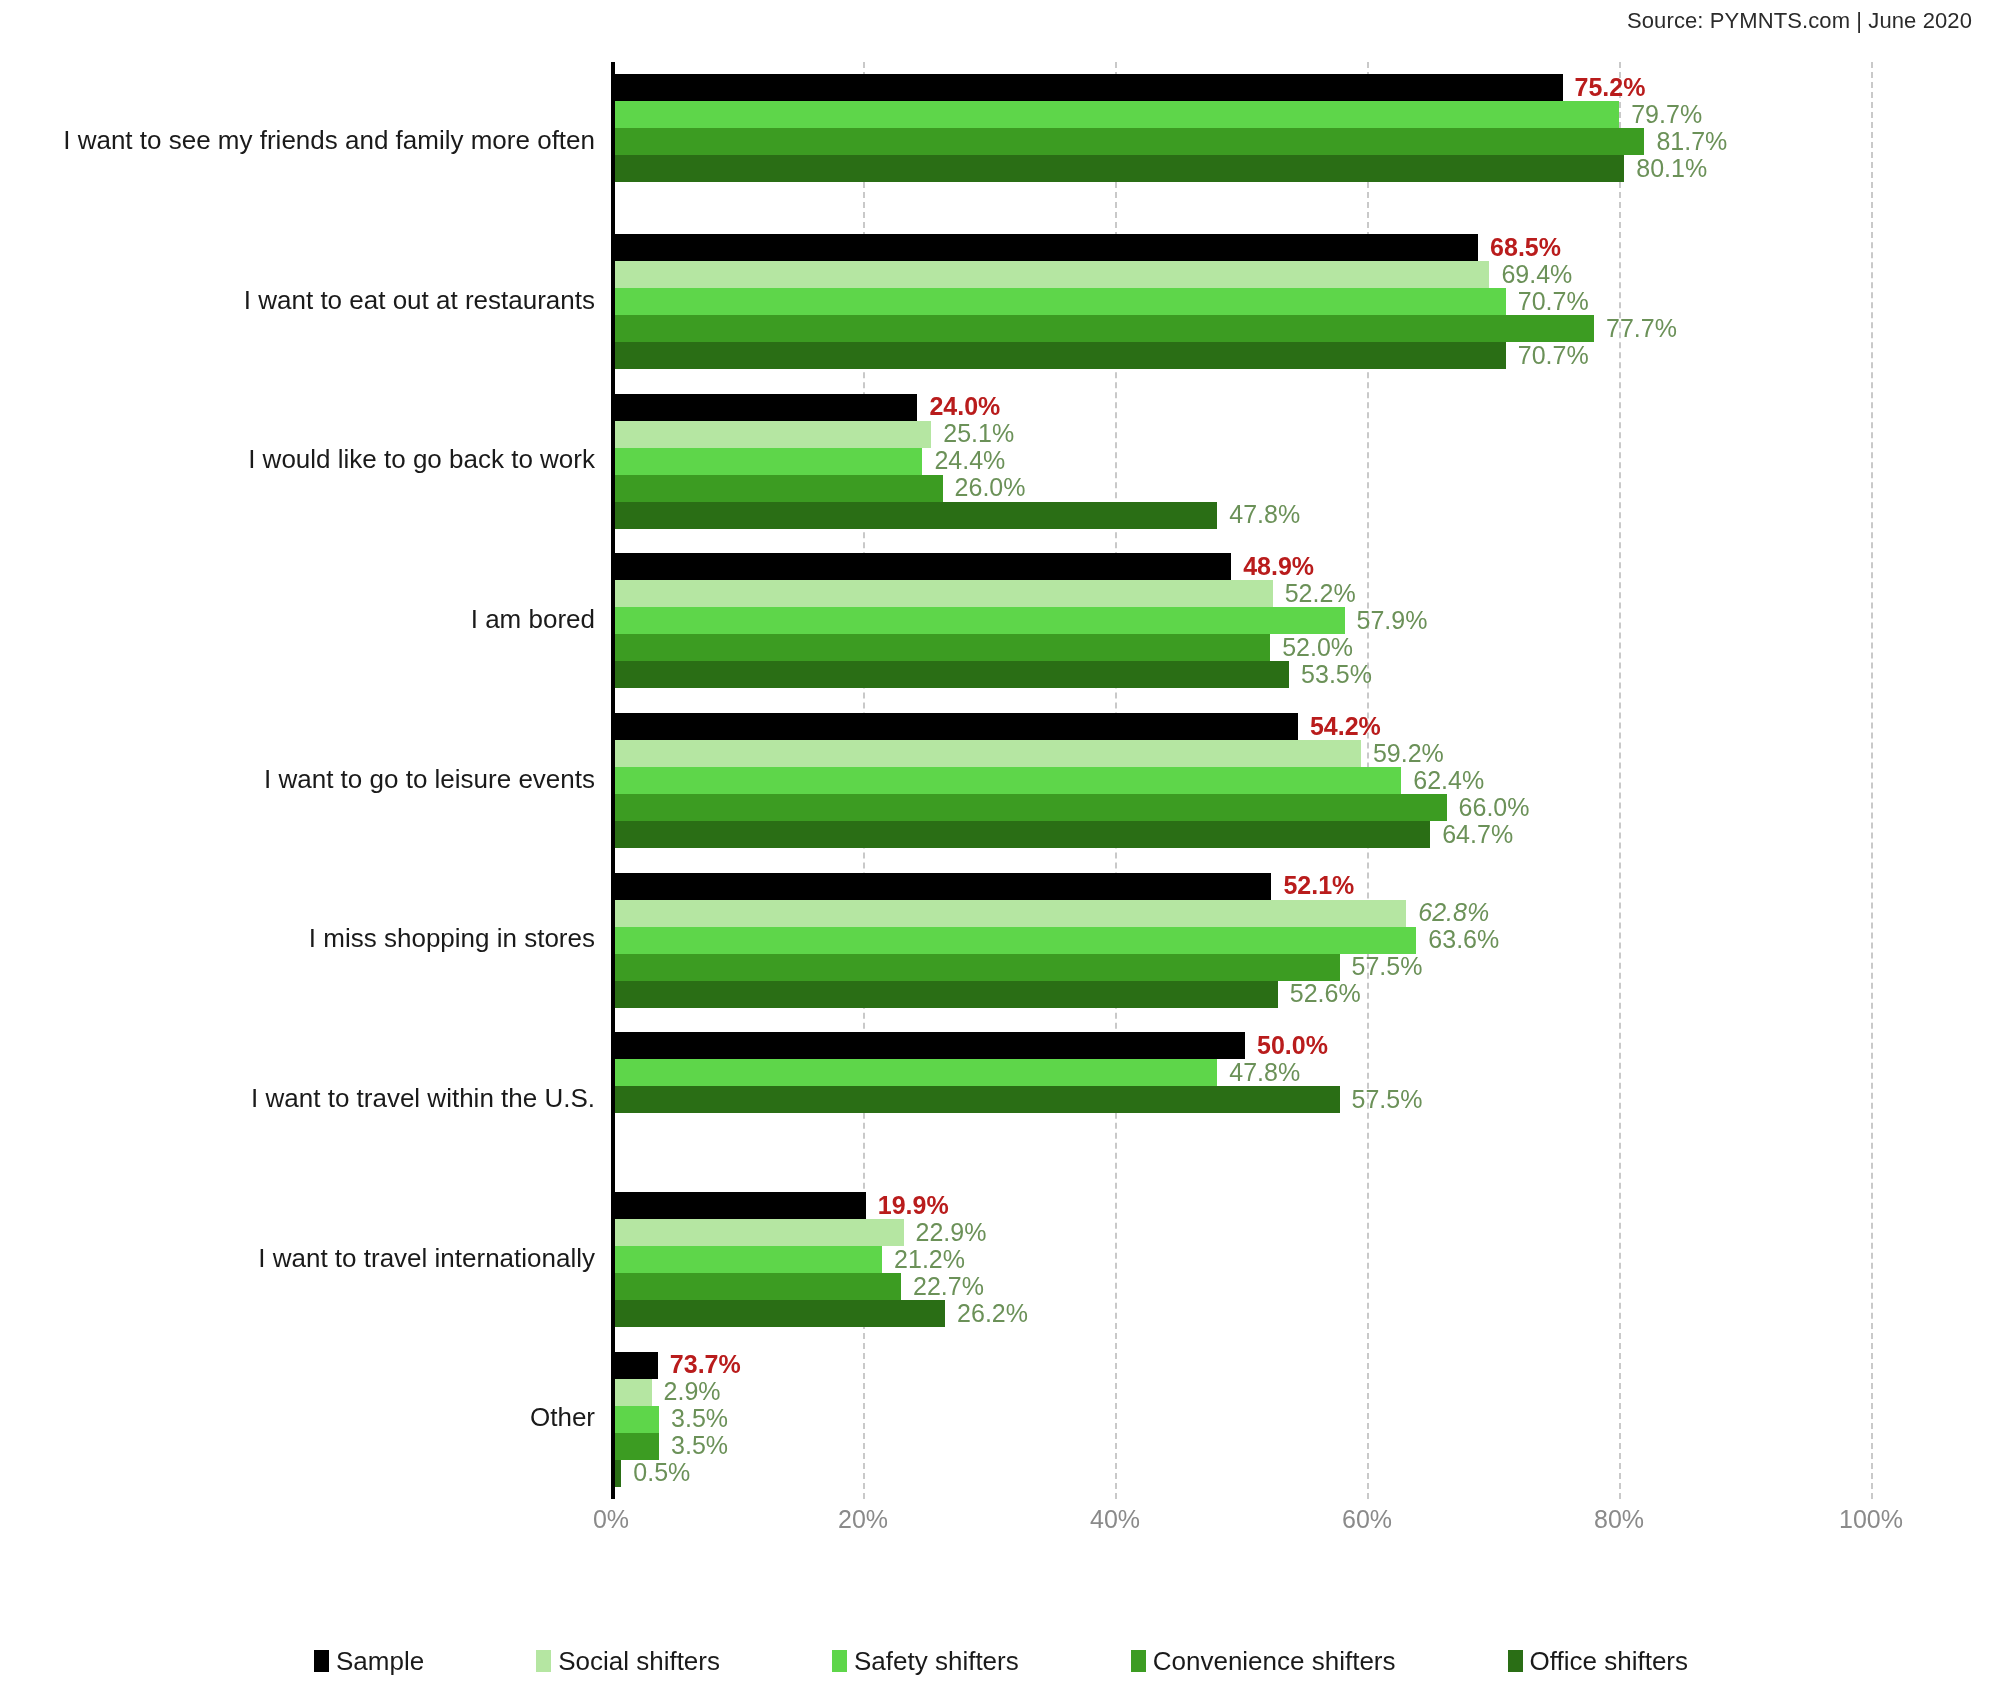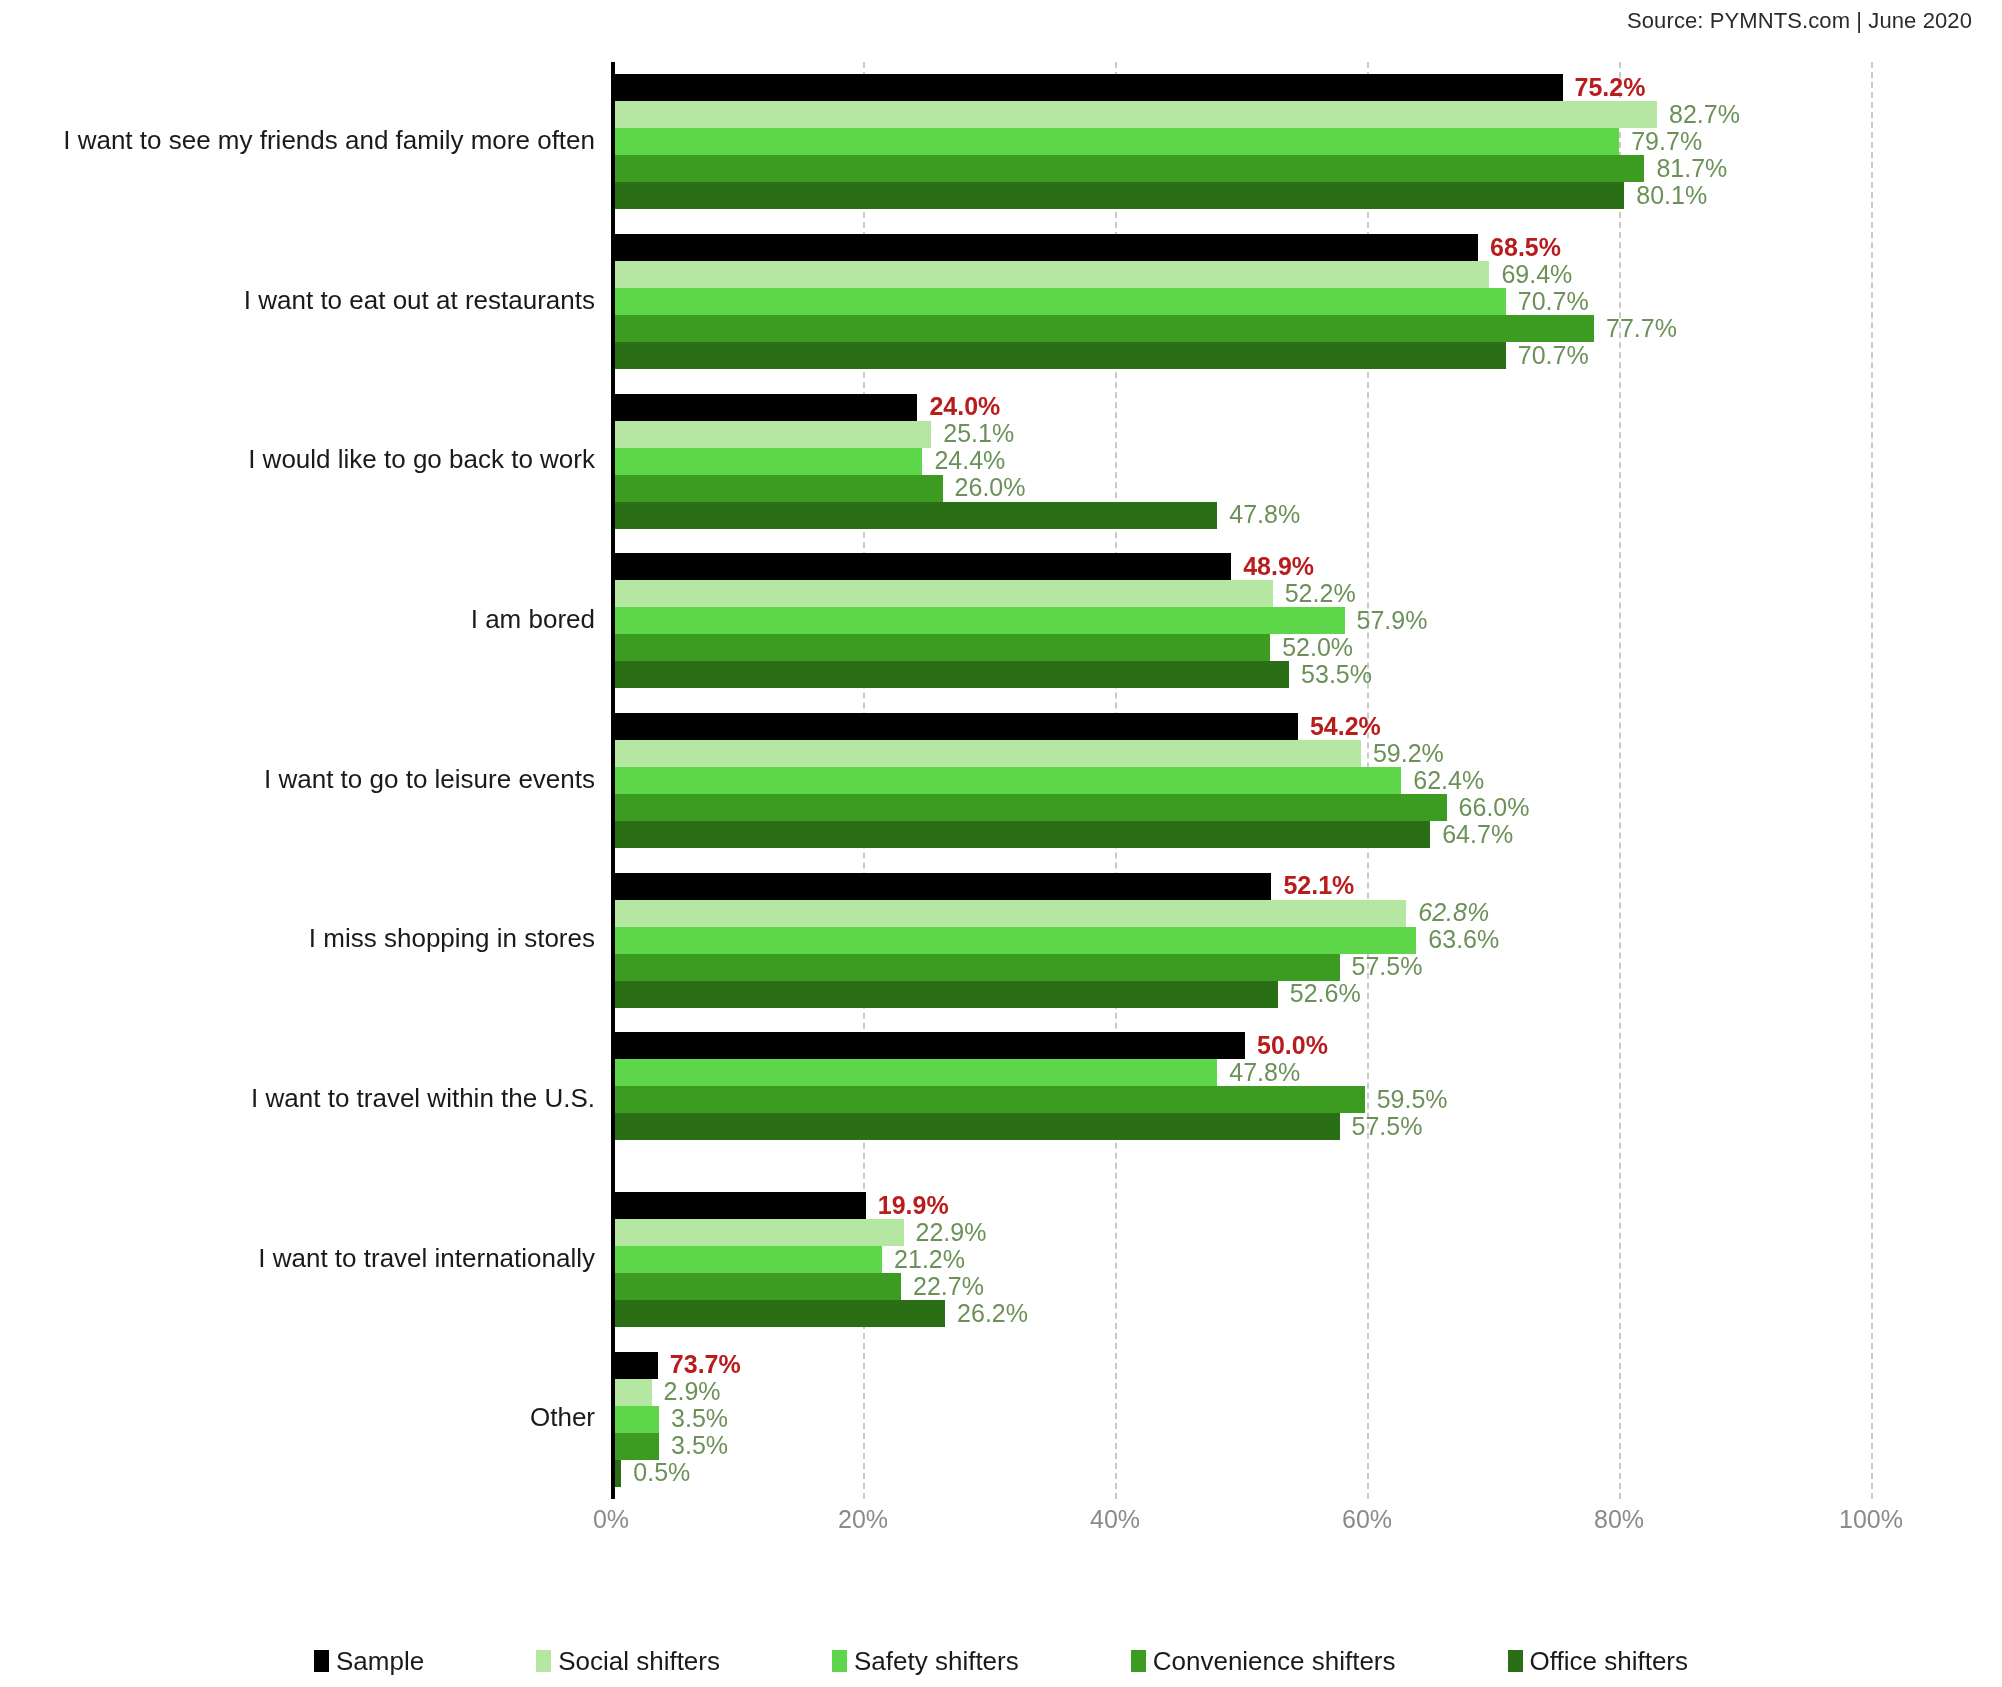--- a/index.html
+++ b/index.html
@@ -169,24 +169,20 @@
         <div class="gridline" style="left: 1008px;"></div>
         <div class="gridline" style="left: 1260px;"></div>
       </div>
     <div id="groups">
         <div class="group" style="top: 12.3333px; height: 135px;">
           <div class="bar-row sample">
             <div class="bar" style="width: 947.52px; background: rgb(0, 0, 0);"></div>
             <div class="bar-label" style="left: 959.52px;">75.2%</div>
           </div>
           <div class="bar-row">
-            <div class="bar" style="width: 1042.02px; background: rgb(181, 230, 162);"></div>
-            <div class="bar-label" style="left: 1054.02px;">82.7%</div>
-          </div>
-          <div class="bar-row">
             <div class="bar" style="width: 1004.22px; background: rgb(94, 214, 74);"></div>
             <div class="bar-label" style="left: 1016.22px;">79.7%</div>
           </div>
           <div class="bar-row">
             <div class="bar" style="width: 1029.42px; background: rgb(60, 156, 34);"></div>
             <div class="bar-label" style="left: 1041.42px;">81.7%</div>
           </div>
           <div class="bar-row">
             <div class="bar" style="width: 1009.26px; background: rgb(42, 110, 21);"></div>
             <div class="bar-label" style="left: 1021.26px;">80.1%</div>
@@ -303,24 +299,20 @@
           </div>
         </div>
         <div class="group" style="top: 970.333px; height: 135px;">
           <div class="bar-row sample">
             <div class="bar" style="width: 630px; background: rgb(0, 0, 0);"></div>
             <div class="bar-label" style="left: 642px;">50.0%</div>
           </div>
           <div class="bar-row">
             <div class="bar" style="width: 602.28px; background: rgb(94, 214, 74);"></div>
             <div class="bar-label" style="left: 614.28px;">47.8%</div>
-          </div>
-          <div class="bar-row">
-            <div class="bar" style="width: 749.7px; background: rgb(60, 156, 34);"></div>
-            <div class="bar-label" style="left: 761.7px;">59.5%</div>
           </div>
           <div class="bar-row">
             <div class="bar" style="width: 724.5px; background: rgb(42, 110, 21);"></div>
             <div class="bar-label" style="left: 736.5px;">57.5%</div>
           </div>
         </div>
         <div class="group" style="top: 1130px; height: 135px;">
           <div class="bar-row sample">
             <div class="bar" style="width: 250.74px; background: rgb(0, 0, 0);"></div>
             <div class="bar-label" style="left: 262.74px;">19.9%</div>

